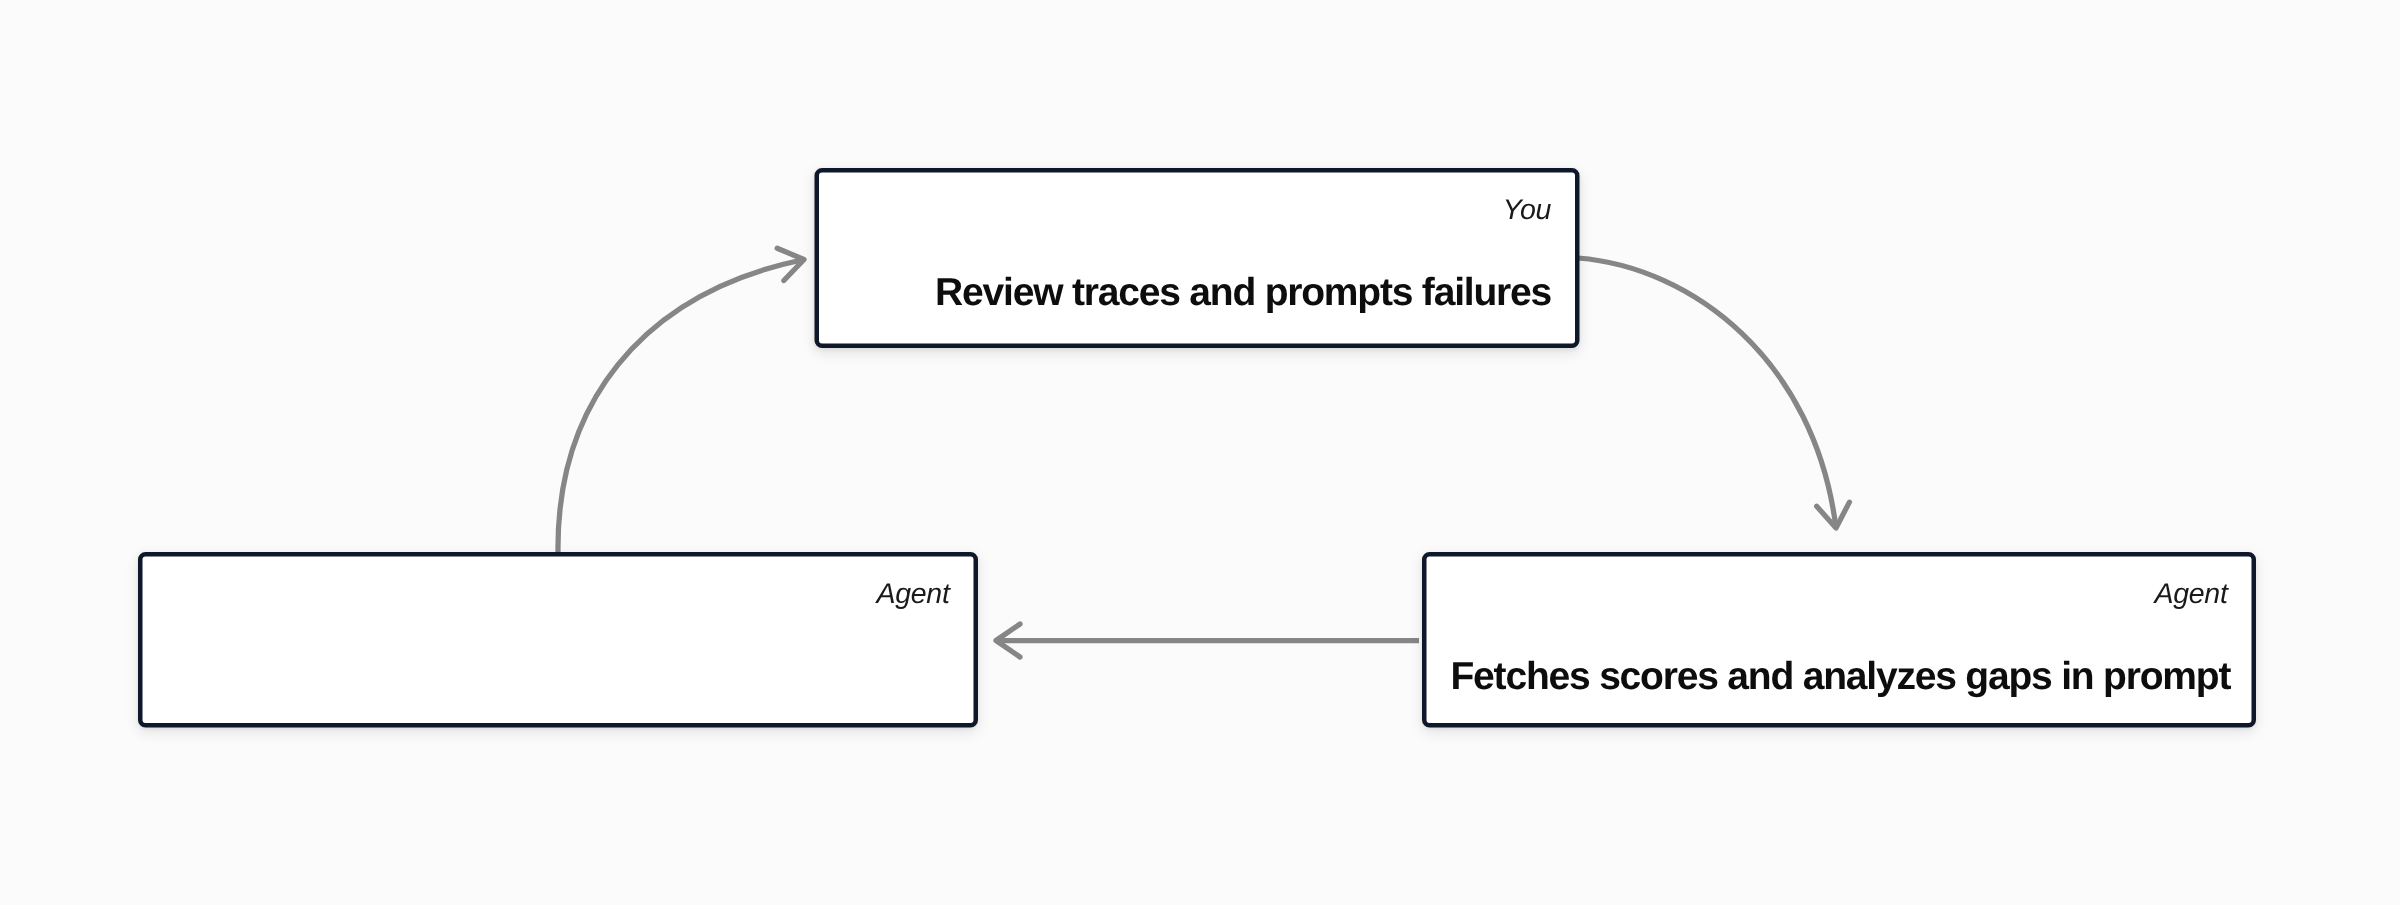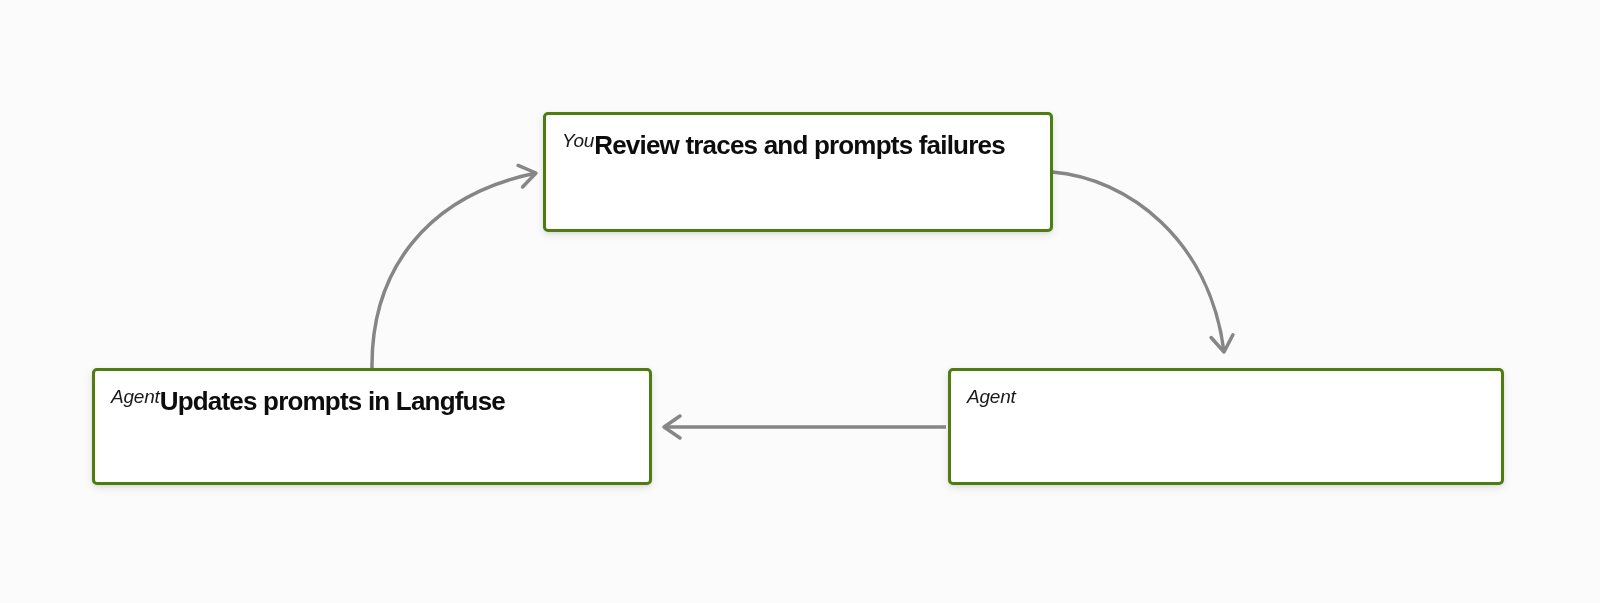--- a/index.html
+++ b/index.html
@@ -17,24 +17,25 @@
   .edges {
     position: absolute;
     left: 0; top: 0;
     width: 1600px; height: 603px;
     pointer-events: none;
   }
   .node {
     position: absolute;
     box-sizing: border-box;
     background: #ffffff;
-    border: 3px solid #4d7c0f;
+    border: 3px solid #0f172a;
     border-radius: 5px;
     padding: 14px 16px;
     display: flex;
+    flex-direction: column;
     box-shadow: 0 3px 9px rgba(0,0,0,0.10), 0 1px 3px rgba(0,0,0,0.06);
     color: #111111;
     text-align: right;
   }
   .node-top    { left: 543px; top: 112px; width: 510px; height: 120px; }
   .node-left   { left:  92px; top: 368px; width: 560px; height: 117px; }
   .node-right  { left: 948px; top: 368px; width: 556px; height: 117px; }
   .role-label {
     font-style: italic;
     font-size: 19px;
@@ -71,20 +72,20 @@
     <path d="M 946 427 L 664 427" fill="none" stroke="#868686" stroke-width="3.5" marker-end="url(#chev)"></path>
   </svg>
 
   <div class="node node-top">
     <div class="role-label">You</div>
     <div class="node-title">Review traces and prompts failures</div>
   </div>
 
   <div class="node node-left">
     <div class="role-label">Agent</div>
-    <div class="node-title">Updates prompts in Langfuse</div>
   </div>
 
   <div class="node node-right">
     <div class="role-label">Agent</div>
+    <div class="node-title">Fetches scores and analyzes gaps in prompt</div>
   </div>
 
 </div>
 
 </body></html>

